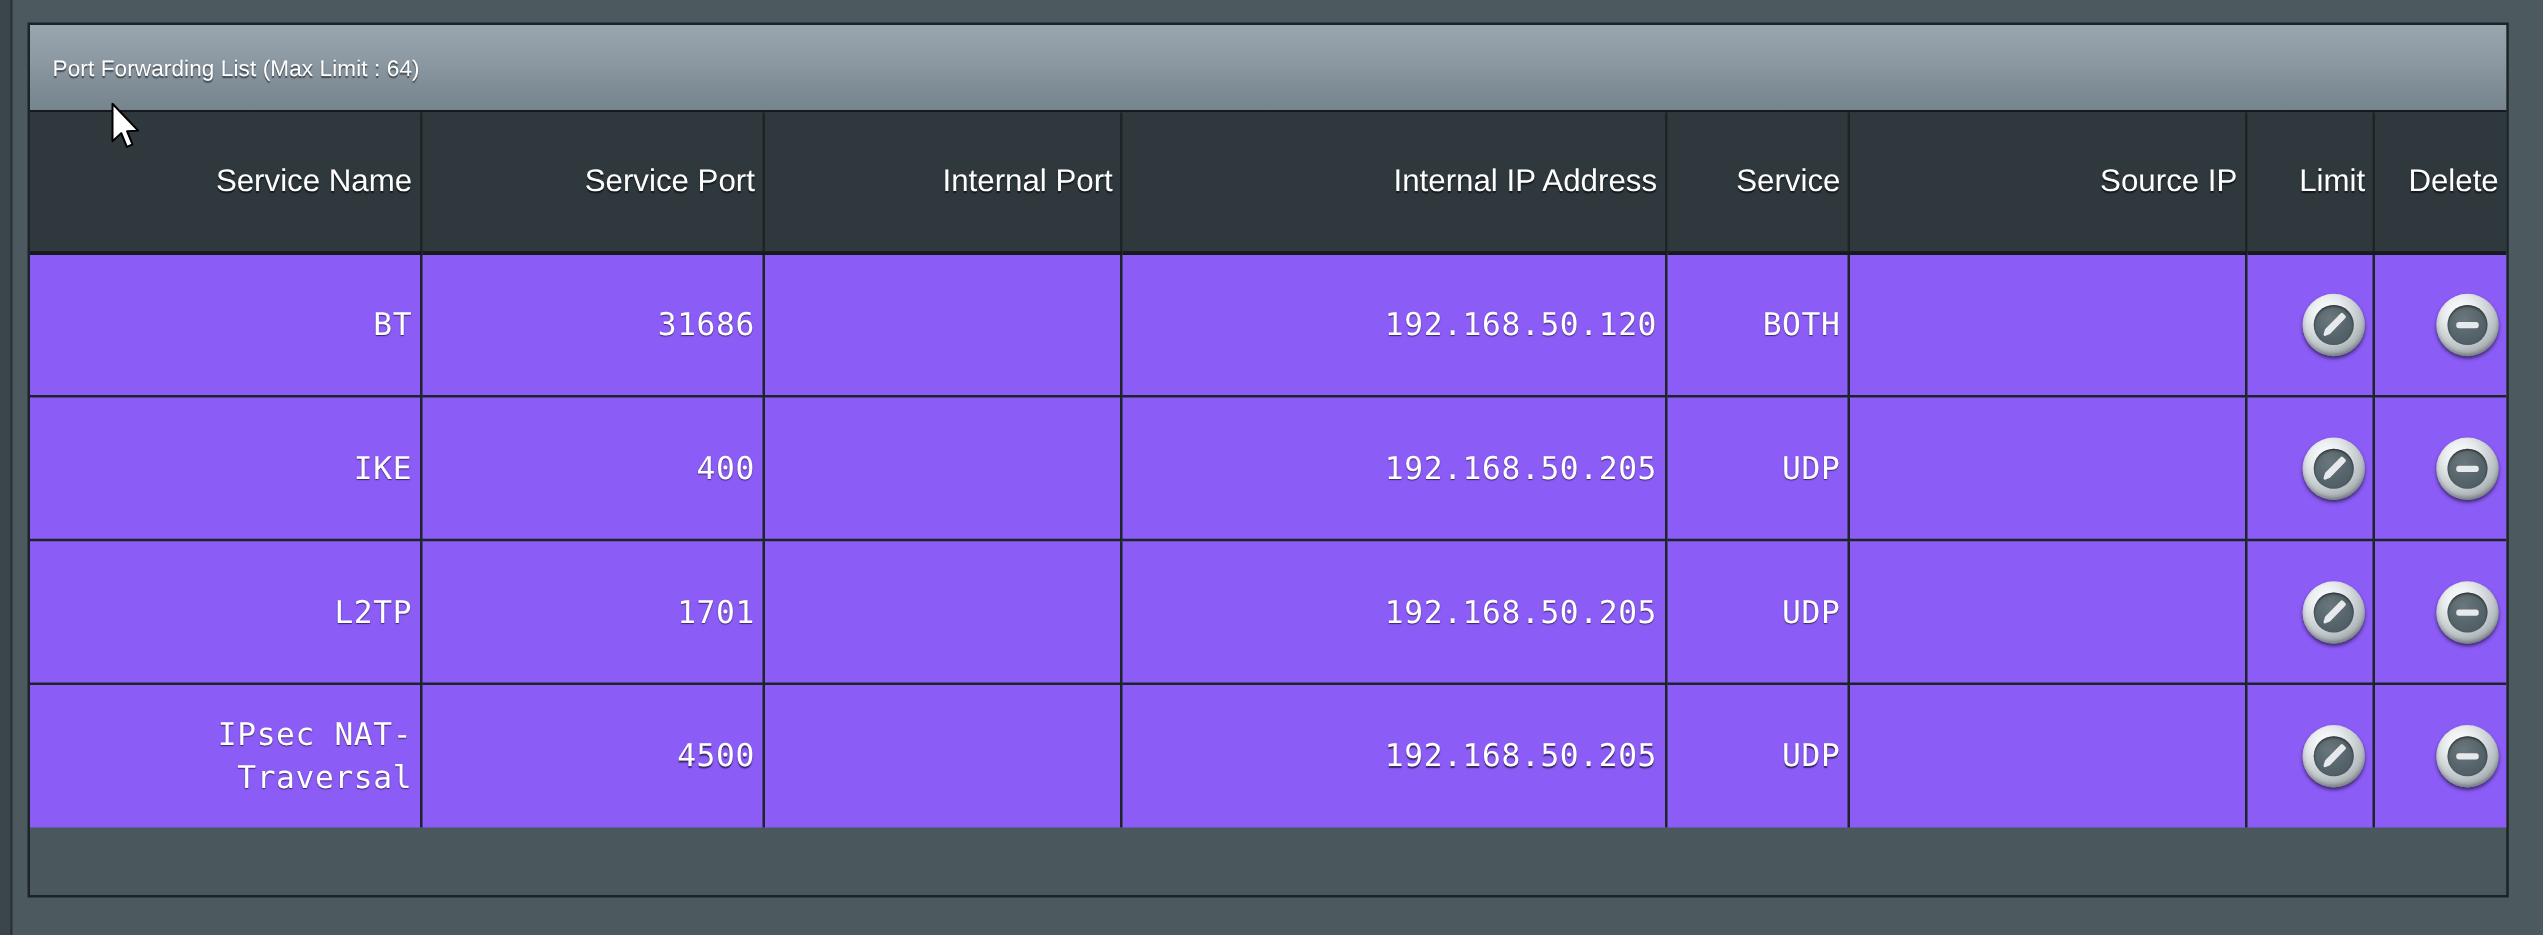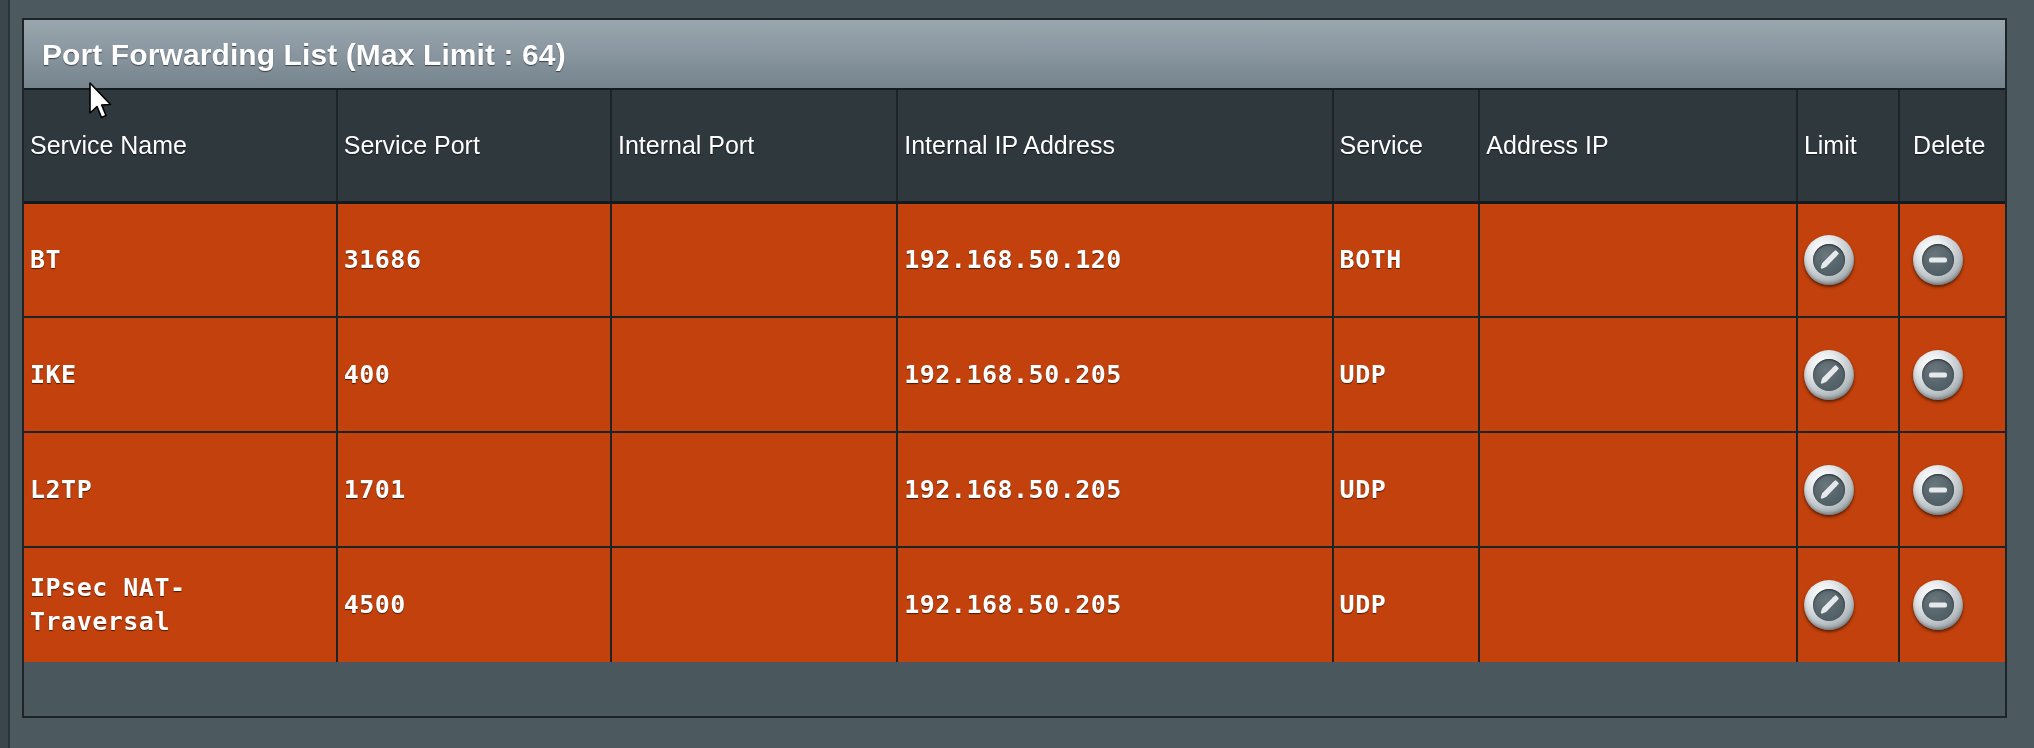--- a/index.html
+++ b/index.html
@@ -53,65 +53,64 @@
   #panel-title {
     height: 70px;
     line-height: 70px;
     padding-left: 18px;
     background: linear-gradient(to bottom,
                 #9aa6ae 0%,
                 #8c99a2 42%,
                 #7d8b95 78%,
                 #76848e 100%);
     color: #ffffff;
-    font-size: 30px;
-    font-weight: bold;
+    font-size: 18px;
+    font-weight: normal;
     letter-spacing: 0.1px;
     text-shadow: 0 1px 1px rgba(0,0,0,0.55);
     border-bottom: 2px solid #141a1d;
     white-space: nowrap;
     overflow: hidden;
   }
 
   
   #pf-table {
     width: 100%;
     border-collapse: collapse;
     table-layout: fixed;
   }
   #pf-table th,
   #pf-table td {
     border-right: 2px solid #1d2427;
     border-bottom: 2px solid #1d2427;
-    text-align: left;
+    text-align: right;
     vertical-align: middle;
     color: #ffffff;
     text-shadow: 0 1px 1px rgba(0,0,0,0.6);
   }
   #pf-table th:last-child,
   #pf-table td:last-child { border-right: none; padding-left: 13px; }
 
   #pf-table thead th {
     background: #2e383d;
     height: 112px;
     font-size: 25px;
     font-weight: normal;
     padding: 4px 6px;
     border-bottom: 3px solid #141a1d;
     line-height: 1.25;
   }
   #pf-table tbody td {
-    background: #c2410c;
+    background: #8b5cf6;
     height: 115px;
     font-size: 25px;
     font-family: "DejaVu Sans Mono", "Liberation Mono", monospace;
     letter-spacing: 0.5px;
     padding: 4px 6px;
     line-height: 1.35;
-    font-weight: bold;
   }
   #pf-table tbody tr:last-child td { border-bottom: none; }
 
   
   .col-service  { width: 260px; }
   .col-extport  { width: 228px; }
   .col-intport  { width: 238px; }
   .col-intip    { width: 362px; }
   .col-proto    { width: 122px; }
   .col-srcip    { width: 264px; }
@@ -179,21 +178,21 @@
         <col class="col-edit">
         <col class="col-delete">
       </colgroup>
       <thead>
         <tr>
           <th>Service Name</th>
           <th>Service Port</th>
           <th>Internal Port</th>
           <th>Internal IP Address</th>
           <th>Service</th>
-          <th>Address IP</th>
+          <th>Source IP</th>
           <th>Limit</th>
           <th>Delete</th>
         </tr>
       </thead>
       <tbody id="pf-body">
           <tr>
             <td><span class="cell-wrap">BT</span></td>
             <td><span class="cell-wrap">31686</span></td>
             <td><span class="cell-wrap"></span></td>
             <td><span class="cell-wrap">192.168.50.120</span></td>

